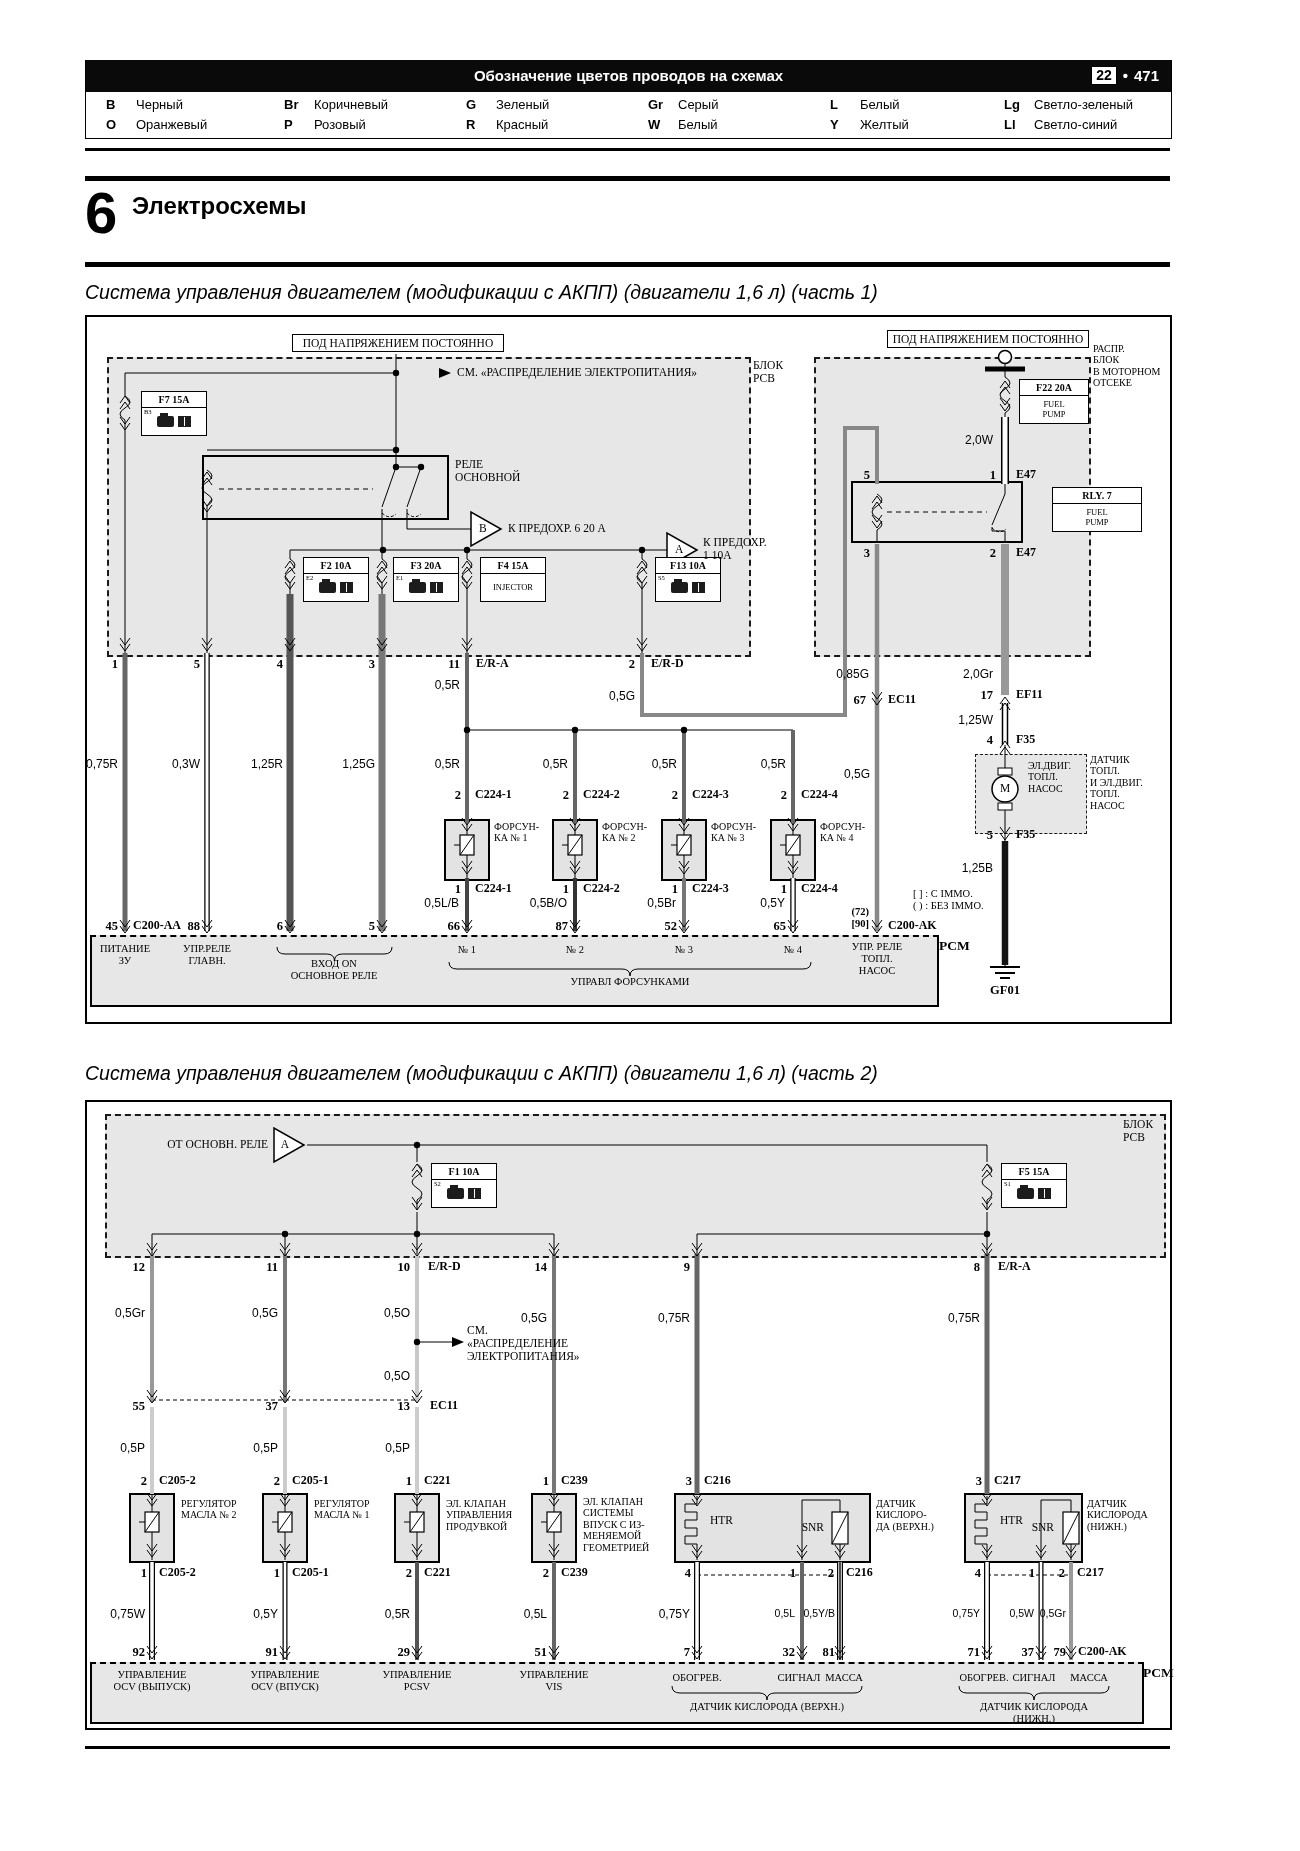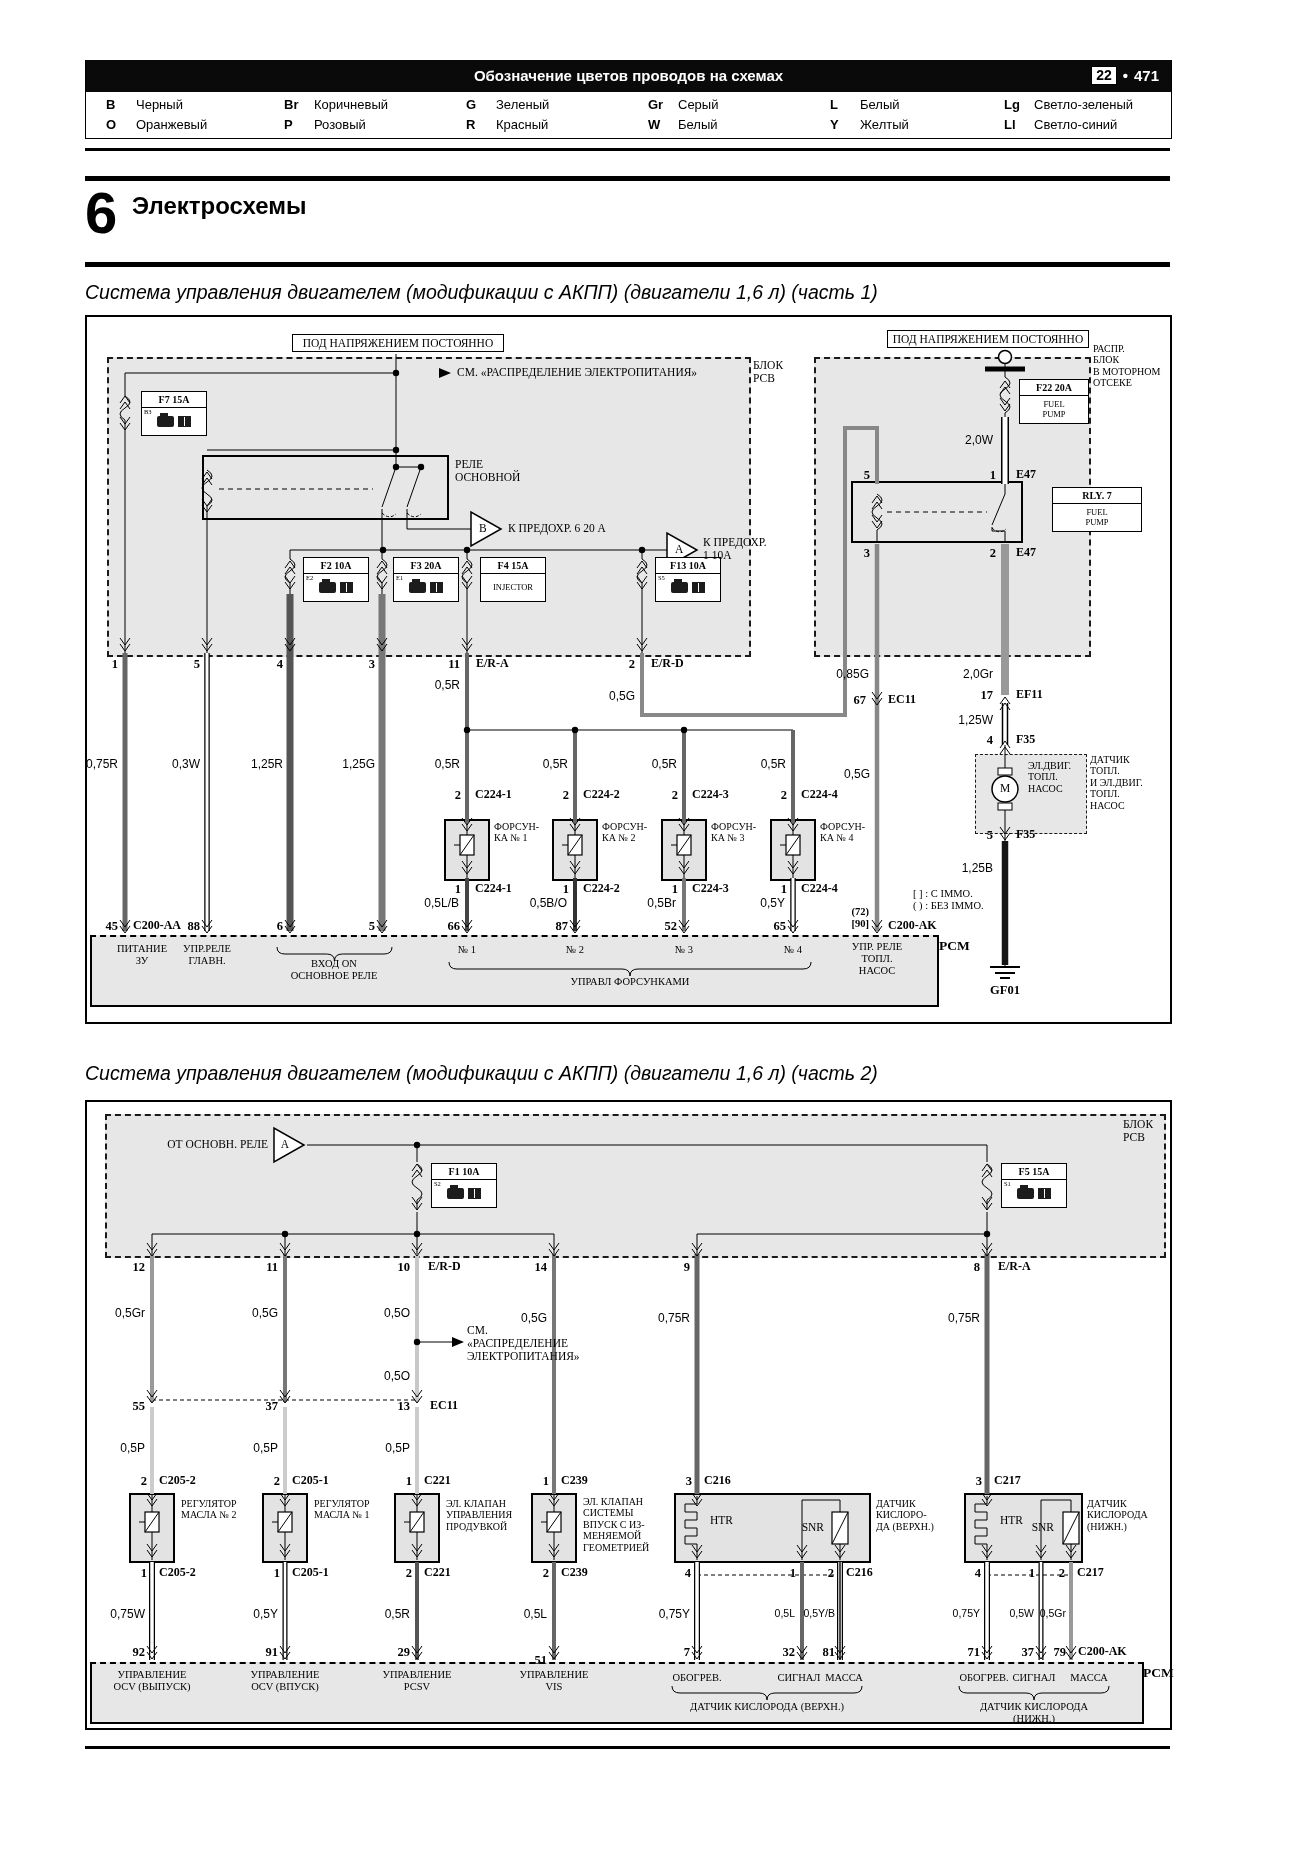--- a/index.html
+++ b/index.html
@@ -381,21 +381,21 @@
         <div class="T pn ra" style="left: 113px; top: 602px;">88</div>
         <div class="T pn ra" style="left: 196px; top: 602px;">6</div>
         <div class="T pn ra" style="left: 288px; top: 602px;">5</div>
         <div class="T pn ra" style="left: 373px; top: 602px;">66</div>
         <div class="T pn ra" style="left: 481px; top: 602px;">87</div>
         <div class="T pn ra" style="left: 590px; top: 602px;">52</div>
         <div class="T pn ra" style="left: 699px; top: 602px;">65</div>
         <div class="T pns ra" style="left: 782px; top: 589px;">(72)
 [90]</div>
         <div class="T cn" style="left: 801px; top: 602px;">C200-AK</div>
-        <div class="T tt ca" style="left: 38px; top: 626px; margin-left: 17px;">ПИТАНИЕ
+        <div class="T tt ca" style="left: 38px; top: 626px;">ПИТАНИЕ
 ЗУ</div>
         <div class="T tt ca" style="left: 120px; top: 626px;">УПР.РЕЛЕ
 ГЛАВН.</div>
         <div class="T tt ca" style="left: 247px; top: 641px;">ВХОД ON
 ОСНОВНОЕ РЕЛЕ</div>
         <div class="T tt ca" style="left: 380px; top: 627px;">№ 1</div>
         <div class="T tt ca" style="left: 488px; top: 627px;">№ 2</div>
         <div class="T tt ca" style="left: 597px; top: 627px;">№ 3</div>
         <div class="T tt ca" style="left: 706px; top: 627px;">№ 4</div>
         <div class="T tt ca" style="left: 543px; top: 659px;">УПРАВЛ ФОРСУНКАМИ</div>
@@ -617,21 +617,21 @@
         <div class="T wl ra" style="left: 460px; top: 506px;">0,5L</div>
         <div class="T wl ra" style="left: 603px; top: 506px;">0,75Y</div>
         <div class="T wls ra" style="left: 708px; top: 506px;">0,5L</div>
         <div class="T wls ra" style="left: 748px; top: 506px;">0,5Y/B</div>
         <div class="T wls ra" style="left: 893px; top: 506px;">0,75Y</div>
         <div class="T wls ra" style="left: 947px; top: 506px;">0,5W</div>
         <div class="T wls ra" style="left: 979px; top: 506px;">0,5Gr</div>
         <div class="T pn ra" style="left: 58px; top: 543px;">92</div>
         <div class="T pn ra" style="left: 191px; top: 543px;">91</div>
         <div class="T pn ra" style="left: 323px; top: 543px;">29</div>
-        <div class="T pn ra" style="left: 460px; top: 543px; margin-top: 8px;">51</div>
+        <div class="T pn ra" style="left: 460px; top: 543px;">51</div>
         <div class="T pn ra" style="left: 603px; top: 543px;">7</div>
         <div class="T pn ra" style="left: 708px; top: 543px; text-align: center;">32</div>
         <div class="T pn ra" style="left: 748px; top: 543px;">81</div>
         <div class="T pn ra" style="left: 893px; top: 543px;">71</div>
         <div class="T pn ra" style="left: 947px; top: 543px;">37</div>
         <div class="T pn ra" style="left: 979px; top: 543px;">79</div>
         <div class="T cn" style="left: 991px; top: 543px;">C200-AK</div>
         <div class="T tt ca" style="left: 65px; top: 567px;">УПРАВЛЕНИЕ
 OCV (ВЫПУСК)</div>
         <div class="T tt ca" style="left: 198px; top: 567px;">УПРАВЛЕНИЕ

